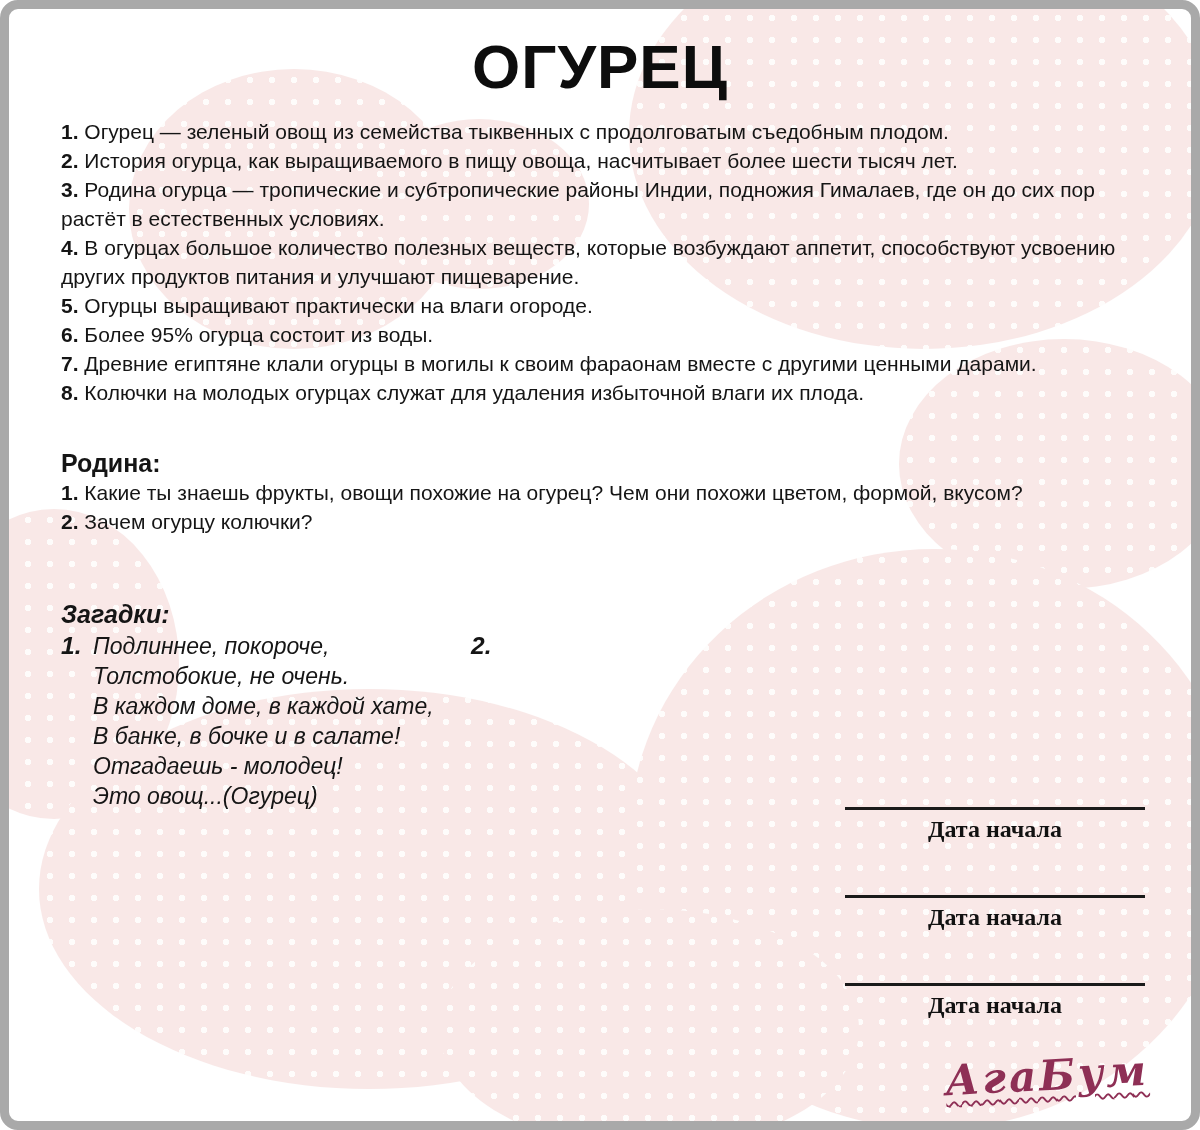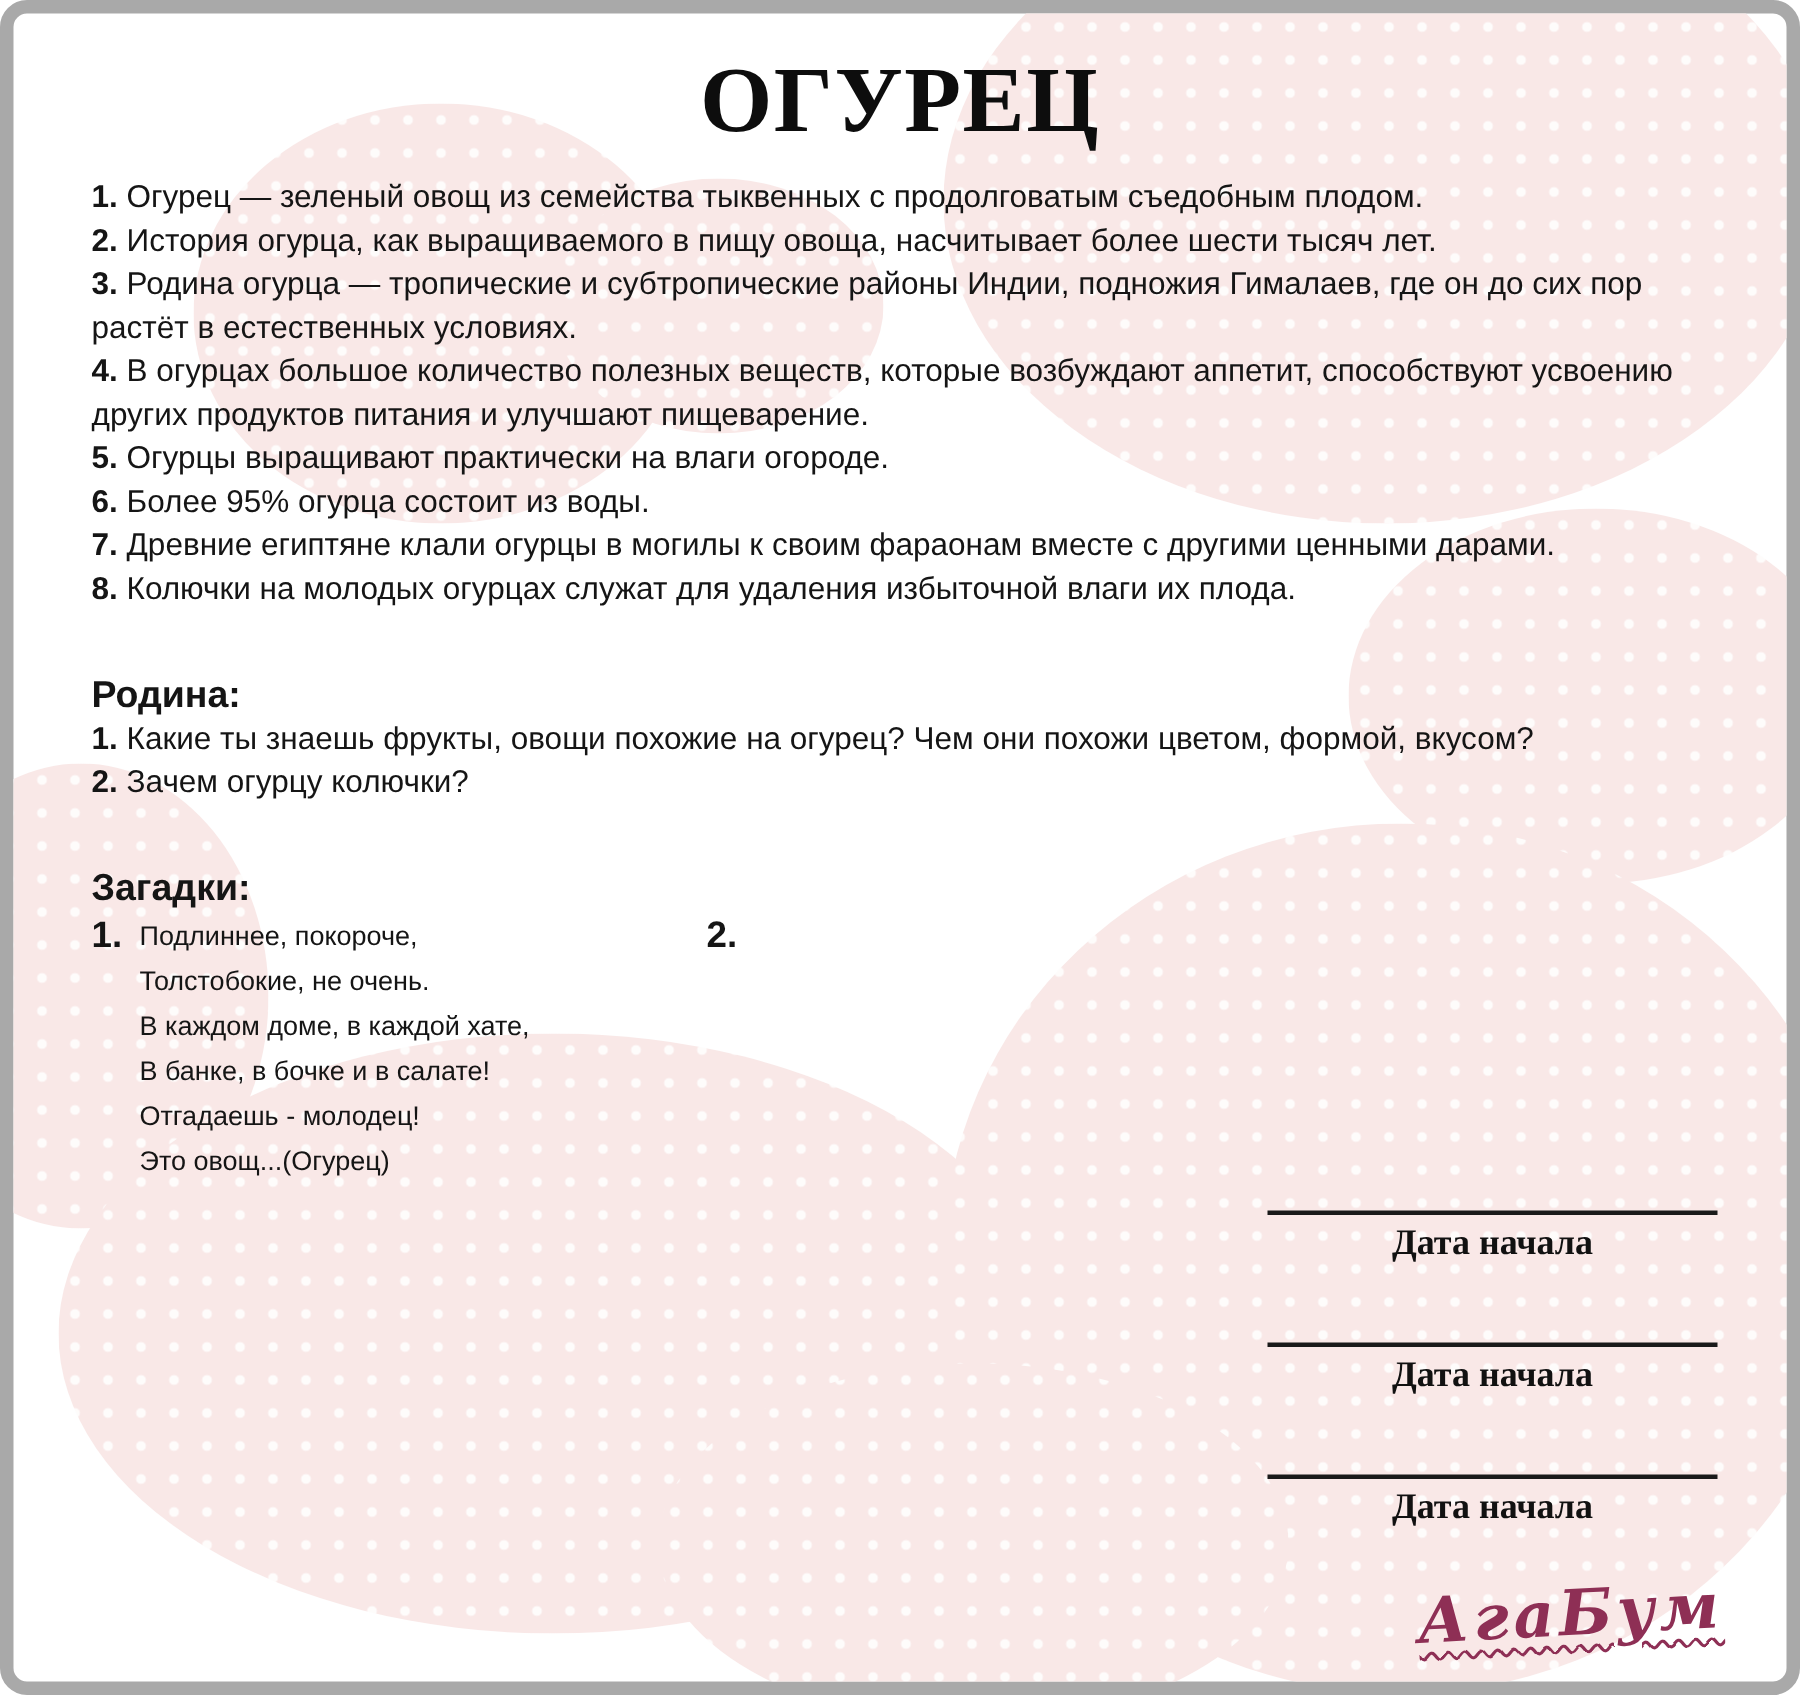--- a/index.html
+++ b/index.html
@@ -42,43 +42,42 @@
     z-index: 1;
   }
   .title {
     text-align: center;
     font-size: 62px;
     font-weight: bold;
     letter-spacing: 1px;
     line-height: 1.1;
     margin: 4px 0 16px 0;
     color: #0d0d0d;
-    font-family: Liberation Serif, serif;
   }
   .heading {
     font-weight: bold;
     font-size: 25px;
     line-height: 29px;
   }
   .para {
     font-size: 21px;
     line-height: 29px;
   }
   .para .num, .riddle .num { font-weight: bold; }
   .section-tasks   { margin-top: 42px; }
-  .section-riddles { margin-top: 42px; }
+  .section-riddles { margin-top: 64px; font-style: italic; }
 
   .riddles-row { display: flex; margin-top: 2px; }
   .riddle { display: flex; }
   .riddle-1 { width: 410px; }
   .riddle-2 { width: 400px; }
   .riddle .num { width: 32px; flex: none; font-size: 24.5px; line-height: 30px; }
   .riddle-text {
     white-space: pre-line;
-    font-size: 18px;
+    font-size: 23px;
     line-height: 30px;
   }
 
   .dates {
     position: absolute;
     right: 46px; top: 798px;
     width: 300px;
     text-align: center;
     z-index: 2;
   }

